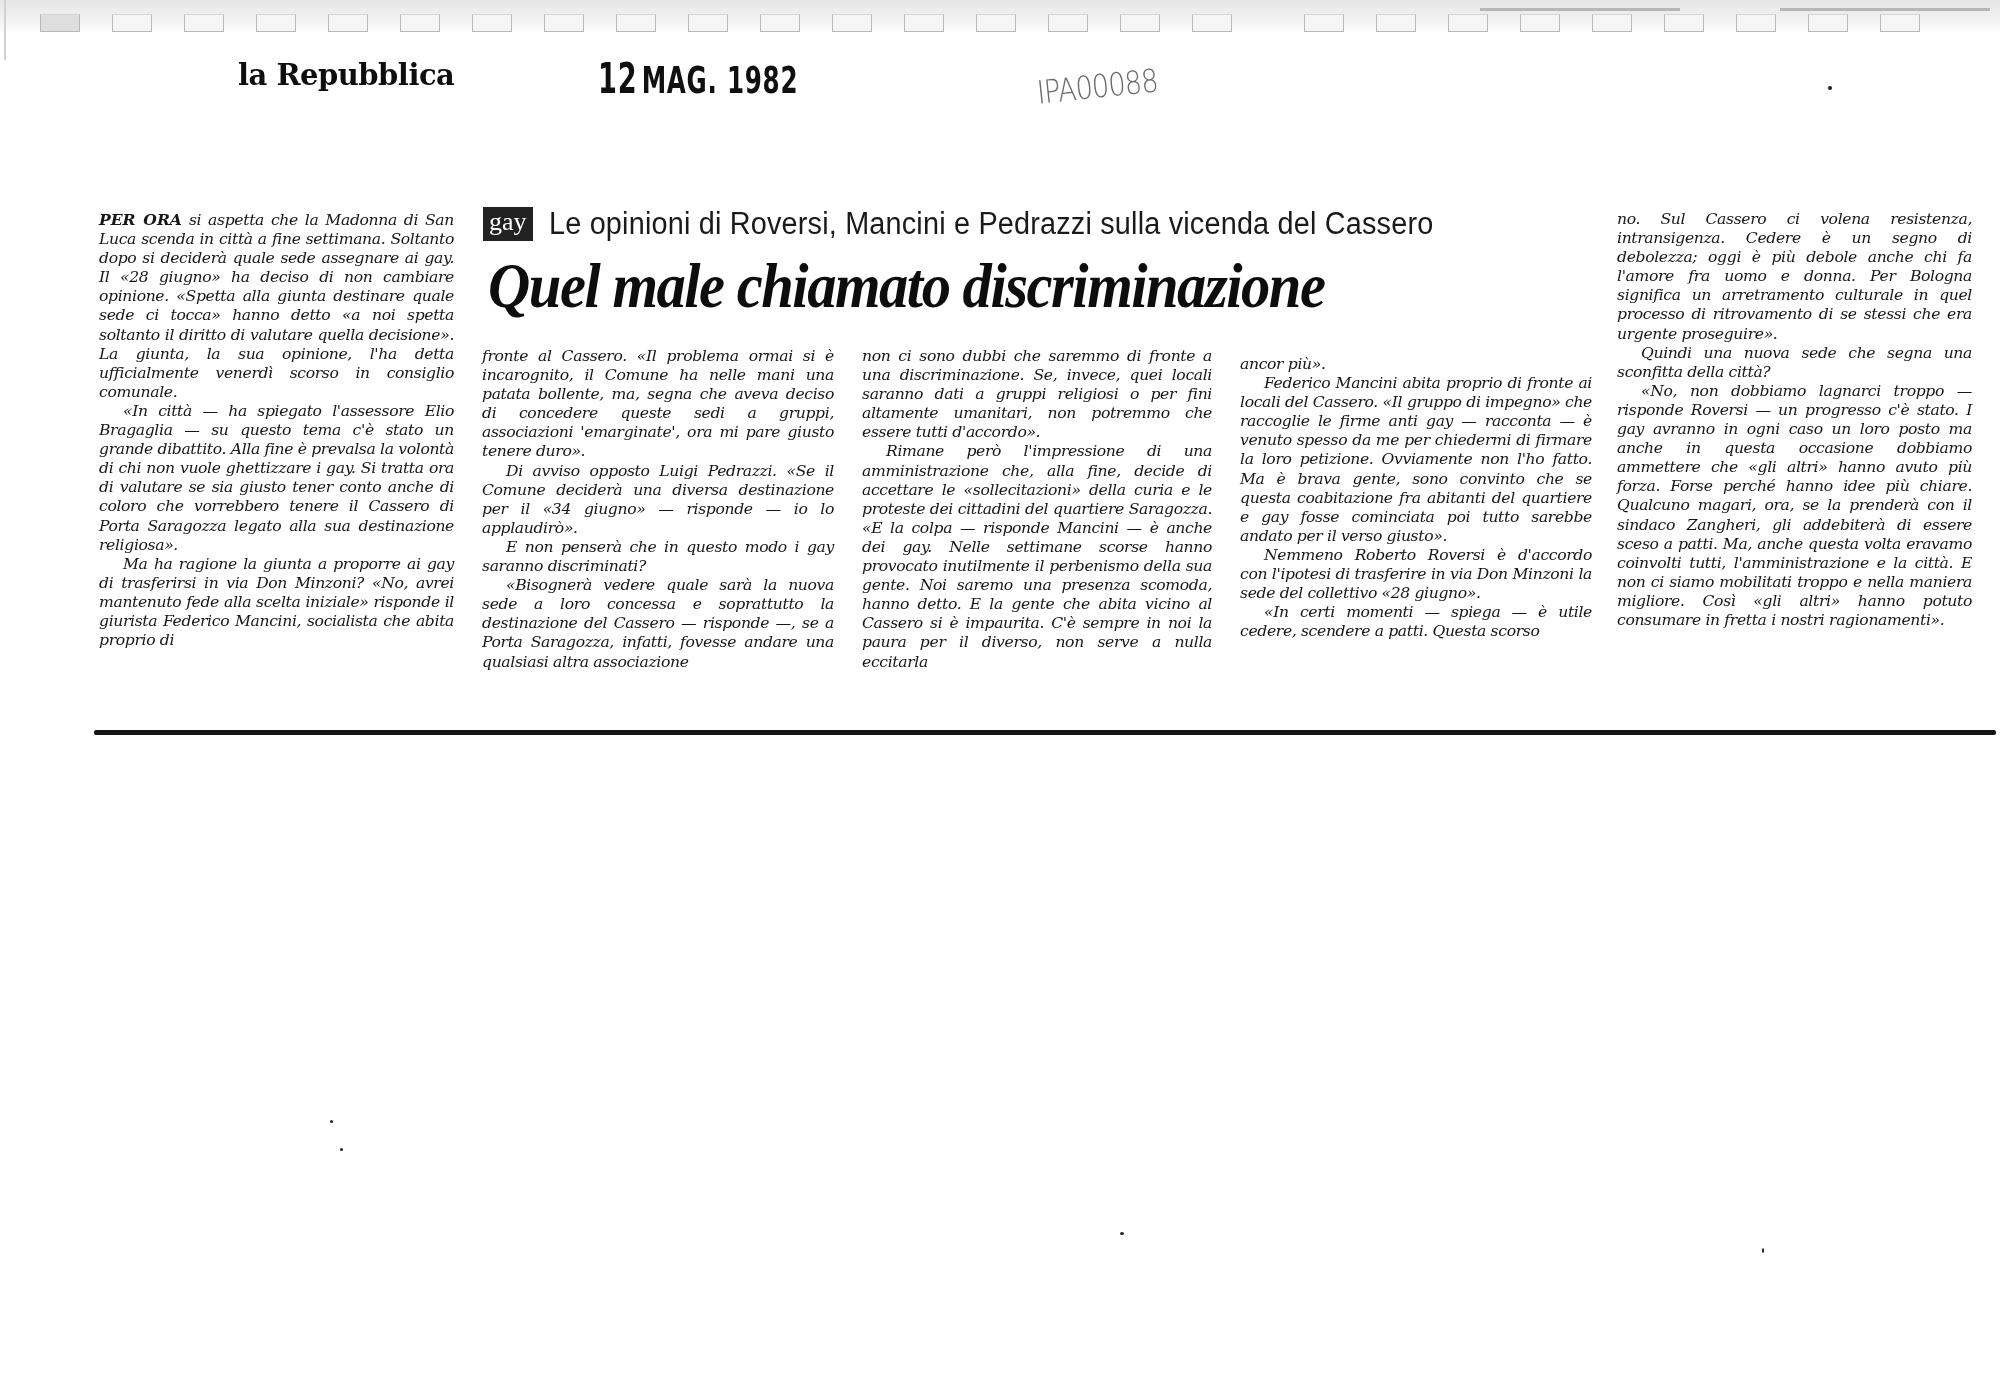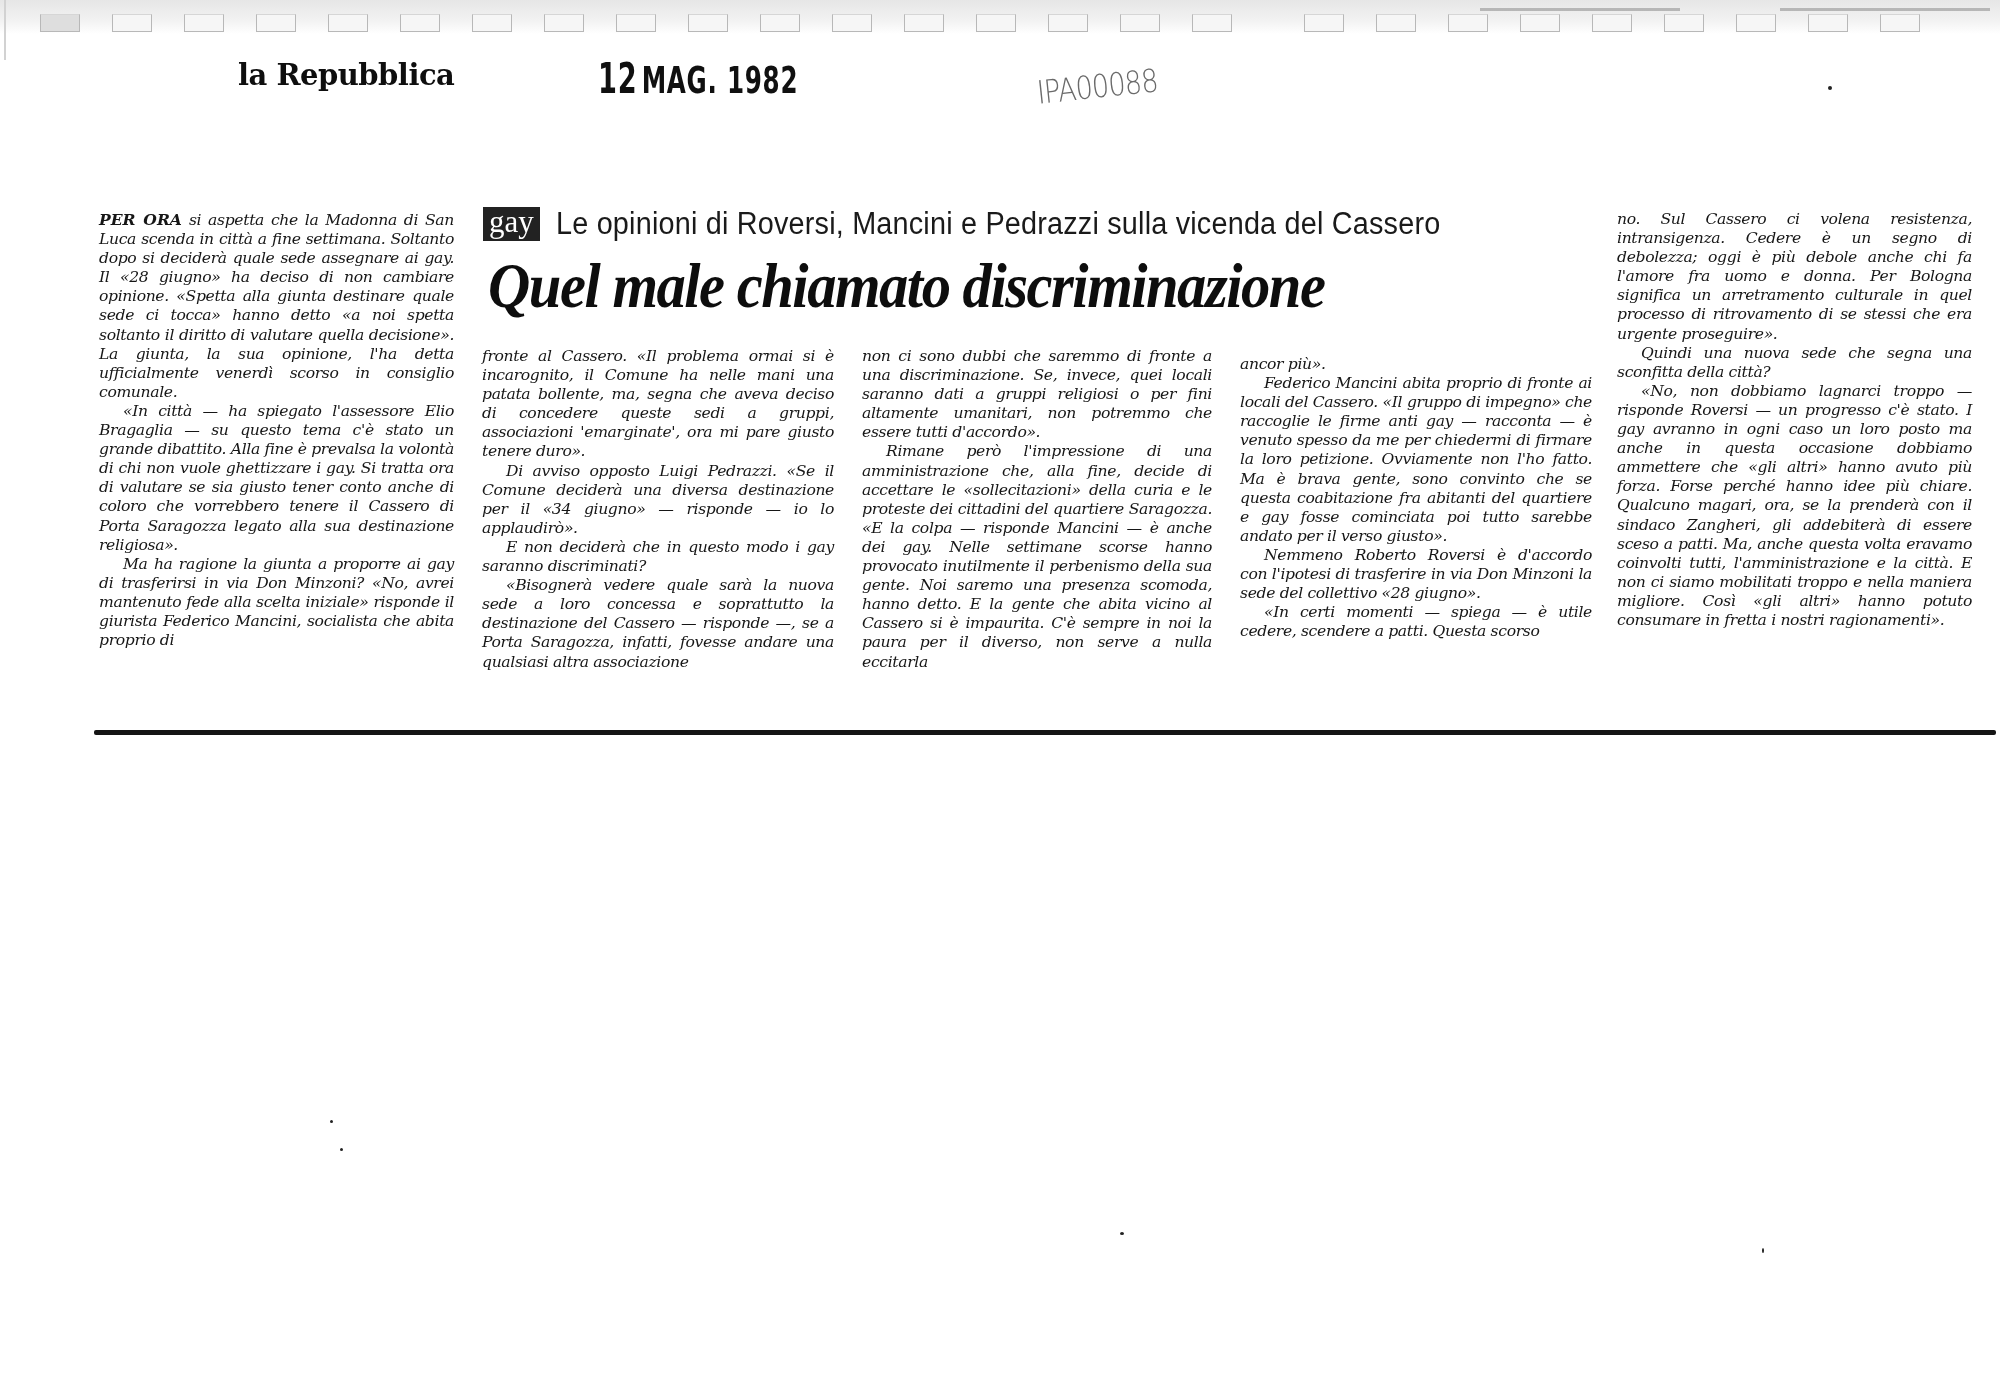--- a/index.html
+++ b/index.html
@@ -34,21 +34,21 @@
   }
   .date-stamp .day { font-size: 42px; margin-right: 6px; }
   .archive-code {
     position: absolute; left: 1035px; top: 74px; font-family: "DejaVu Sans", sans-serif; font-weight: 300;
     font-size: 32px; color: #6a6a6a; transform: rotate(-6deg) scaleX(0.85); transform-origin: left top;
     letter-spacing: -1px;
   }
 
   .kicker-row { position: absolute; left: 483px; top: 206px; display: flex; align-items: center; }
   .section-tag {
-    background: #222; color: #fff; font-family: "Liberation Serif", serif; font-size: 31px; line-height: 30px;
+    background: #222; color: #fff; font-family: "Liberation Serif", serif; font-size: 26px; line-height: 30px;
     padding: 0 6px 6px 6px; margin-right: 16px; height: 34px; box-sizing: border-box;
   }
   .kicker {
     font-family: "Liberation Sans Narrow", "Liberation Sans", sans-serif; font-size: 31px; color: #1a1a1a;
     transform: scaleX(0.93); transform-origin: left center; white-space: nowrap; letter-spacing: .2px;
   }
   .headline {
     position: absolute; left: 488px; top: 250px; font-family: "Liberation Serif", "DejaVu Serif", serif;
     font-style: italic; font-weight: 700; font-size: 63px; letter-spacing: -1.6px; color: #0d0d0d;
     white-space: nowrap; transform: scaleX(0.93); transform-origin: left top;
@@ -124,21 +124,21 @@
 
   <div class="col" id="col1">
     <p><span class="lead">PER ORA</span><span> si aspetta che la Madonna di San Luca scenda in città a fine settimana. Soltanto dopo si deciderà quale sede assegnare ai gay. Il «28 giugno» ha deciso di non cambiare opinione. «Spetta alla giunta destinare quale sede ci tocca» hanno detto «a noi spetta soltanto il diritto di valutare quella decisione». La giunta, la sua opinione, l'ha detta ufficialmente venerdì scorso in consiglio comunale.</span></p>
     <p class="ind">«In città — ha spiegato l'assessore Elio Bragaglia — su questo tema c'è stato un grande dibattito. Alla fine è prevalsa la volontà di chi non vuole ghettizzare i gay. Si tratta ora di valutare se sia giusto tener conto anche di coloro che vorrebbero tenere il Cassero di Porta Saragozza legato alla sua destinazione religiosa».</p>
     <p class="ind">Ma ha ragione la giunta a proporre ai gay di trasferirsi in via Don Minzoni? «No, avrei mantenuto fede alla scelta iniziale» risponde il giurista Federico Mancini, socialista che abita proprio di</p>
   </div>
 
   <div class="col" id="col2">
     <p>fronte al Cassero. «Il problema ormai si è incarognito, il Comune ha nelle mani una patata bollente, ma, segna che aveva deciso di concedere queste sedi a gruppi, associazioni 'emarginate', ora mi pare giusto tenere duro».</p>
     <p class="ind">Di avviso opposto Luigi Pedrazzi. «Se il Comune deciderà una diversa destinazione per il «34 giugno» — risponde — io lo applaudirò».</p>
-    <p class="ind">E non deciderà che in questo modo i gay saranno discriminati?</p>
+    <p class="ind">E non penserà che in questo modo i gay saranno discriminati?</p>
     <p class="ind">«Bisognerà vedere quale sarà la nuova sede a loro concessa e soprattutto la destinazione del Cassero — risponde —, se a Porta Saragozza, infatti, fovesse andare una qualsiasi altra associazione</p>
   </div>
 
   <div class="col" id="col3">
     <p>non ci sono dubbi che saremmo di fronte a una discriminazione. Se, invece, quei locali saranno dati a gruppi religiosi o per fini altamente umanitari, non potremmo che essere tutti d'accordo».</p>
     <p class="ind">Rimane però l'impressione di una amministrazione che, alla fine, decide di accettare le «sollecitazioni» della curia e le proteste dei cittadini del quartiere Saragozza. «E la colpa — risponde Mancini — è anche dei gay. Nelle settimane scorse hanno provocato inutilmente il perbenismo della sua gente. Noi saremo una presenza scomoda, hanno detto. E la gente che abita vicino al Cassero si è impaurita. C'è sempre in noi la paura per il diverso, non serve a nulla eccitarla</p>
   </div>
 
   <div class="col" id="col4">
     <p>ancor più».</p>

